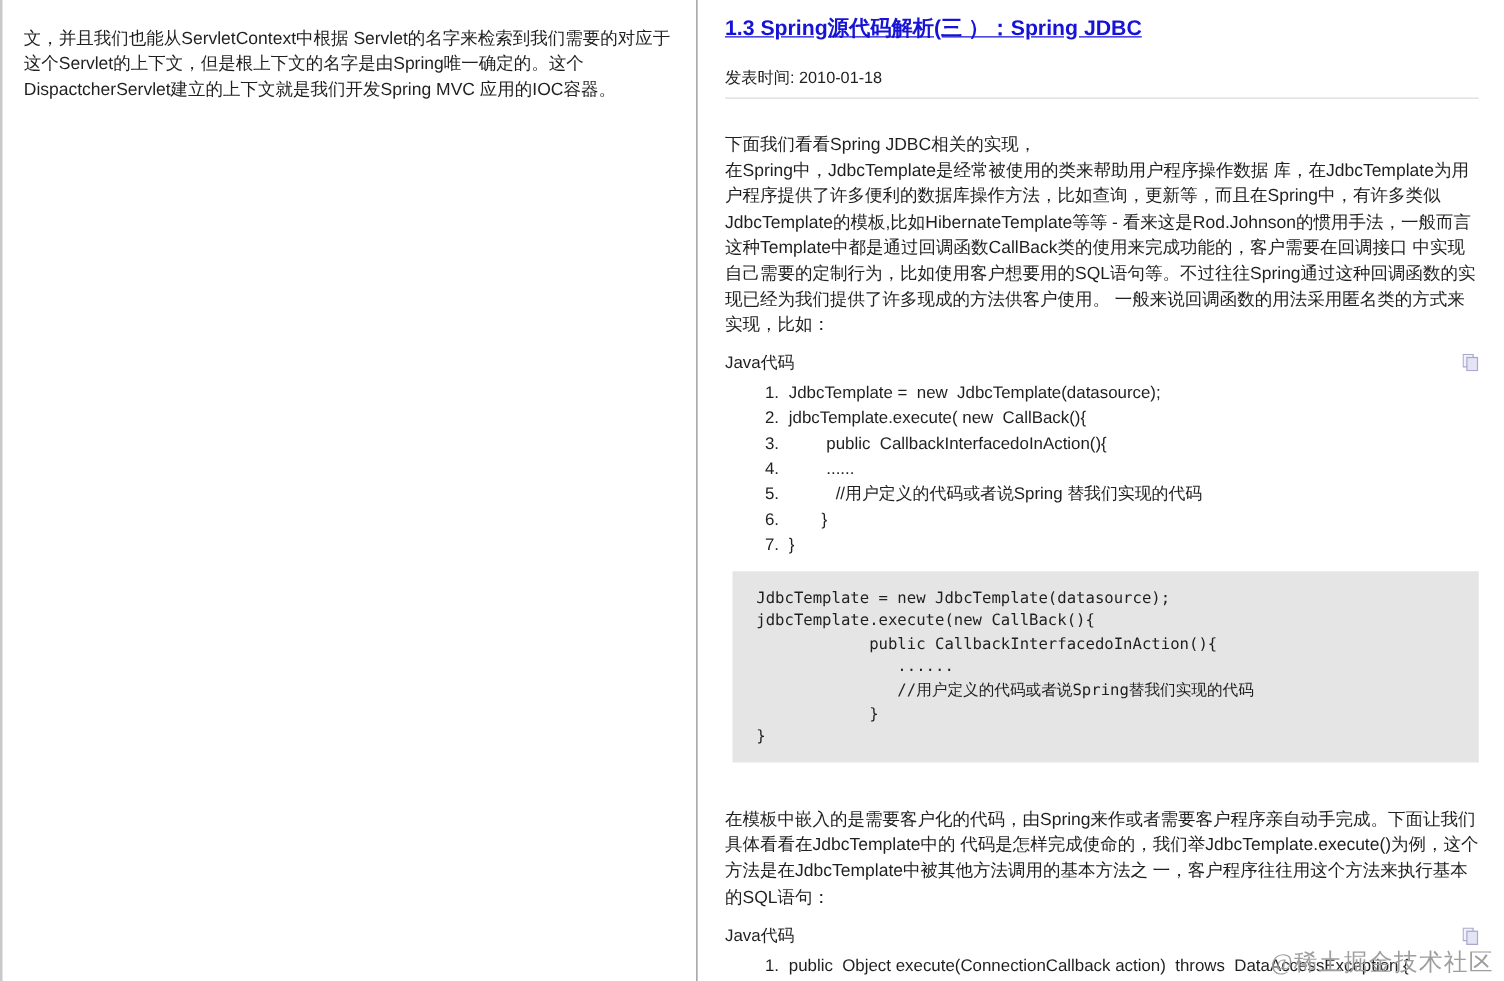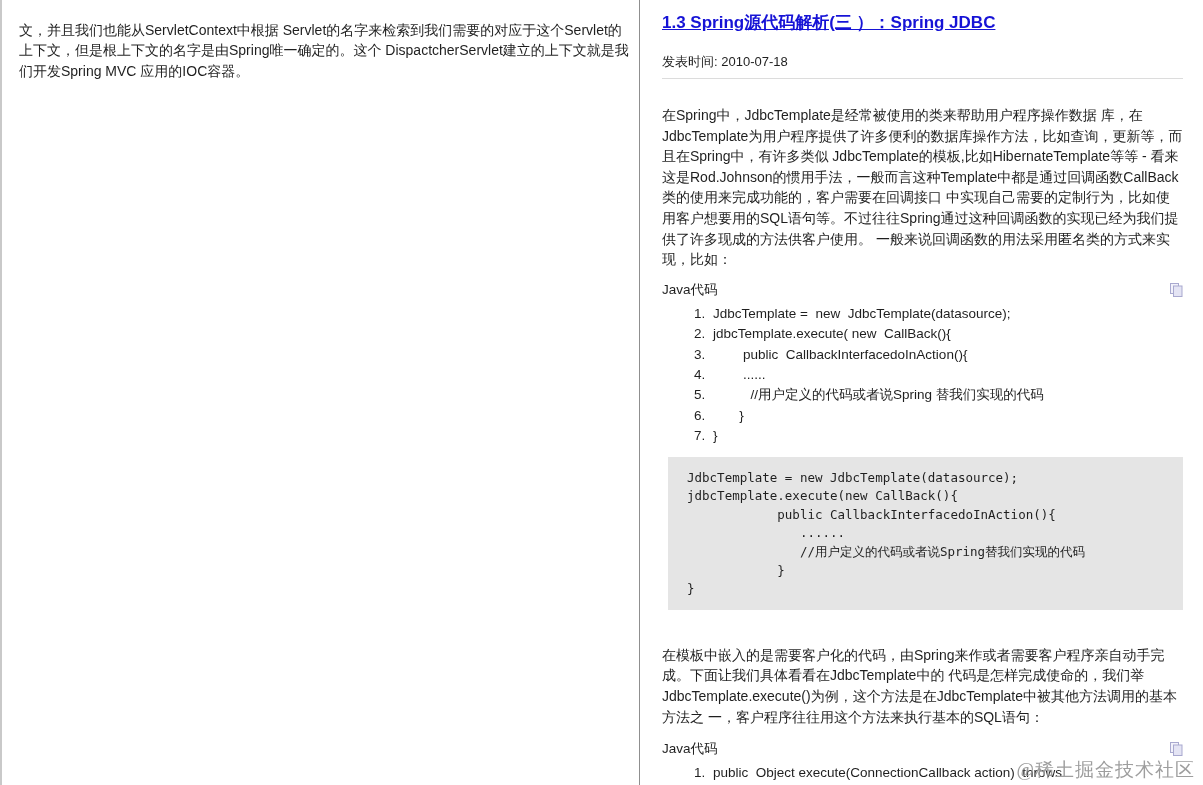--- a/index.html
+++ b/index.html
@@ -14,21 +14,21 @@
   html,body{width:1203px;height:785px;background:#fff;overflow:hidden;}
   body{
     font-family:"Liberation Sans","DejaVu Sans",sans-serif;
     color:var(--text);
     position:relative;
   }
   .page{display:flex;height:100%;}
 
   
   .left-col{
-    width:640px;
+    width:558px;
     border-left:2px solid #c9c9c9;
     border-right:1px solid var(--divider);
     padding:20px 10px 0 17px;
     font-size:14px;
     line-height:20.4px;
   }
 
   
   .right-col{
     flex:1;
@@ -112,25 +112,26 @@
   <div class="left-col">
       <div>文，并且我们也能从ServletContext中根据 Servlet的名字来检索到我们需要的对应于这个Servlet的上下文，但是根上下文的名字是由Spring唯一确定的。这个 DispactcherServlet建立的上下文就是我们开发Spring MVC 应用的IOC容器。</div>
     </div>
 
   <div class="right-col">
 
     <div class="article-title">
       <a>1.3 Spring源代码解析(三 ）：Spring JDBC</a>
     </div>
 
-    <div class="pub-time">发表时间: 2010-07-18</div>
+    <div class="pub-time">发表时间: 2010-01-18</div>
 
     <hr class="rule">
 
     <div class="intro">
+        <div>下面我们看看Spring JDBC相关的实现，</div>
         <div>在Spring中，JdbcTemplate是经常被使用的类来帮助用户程序操作数据 库，在JdbcTemplate为用户程序提供了许多便利的数据库操作方法，比如查询，更新等，而且在Spring中，有许多类似 JdbcTemplate的模板,比如HibernateTemplate等等 - 看来这是Rod.Johnson的惯用手法，一般而言这种Template中都是通过回调函数CallBack类的使用来完成功能的，客户需要在回调接口 中实现自己需要的定制行为，比如使用客户想要用的SQL语句等。不过往往Spring通过这种回调函数的实现已经为我们提供了许多现成的方法供客户使用。 一般来说回调函数的用法采用匿名类的方式来实现，比如：</div>
       </div>
 
     <div class="code-label-row">
       <span>Java代码</span>
       <span class="copy-icon">
         <svg width="13" height="14" viewBox="0 0 13 14" aria-hidden="true">
           <rect x="0.5" y="0.5" width="8" height="10" fill="#f2f2fb" stroke="#a9a9cf"></rect>
           <rect x="3.5" y="3" width="8.5" height="10.5" fill="#e4e4f4" stroke="#a9a9cf"></rect>
         </svg>

